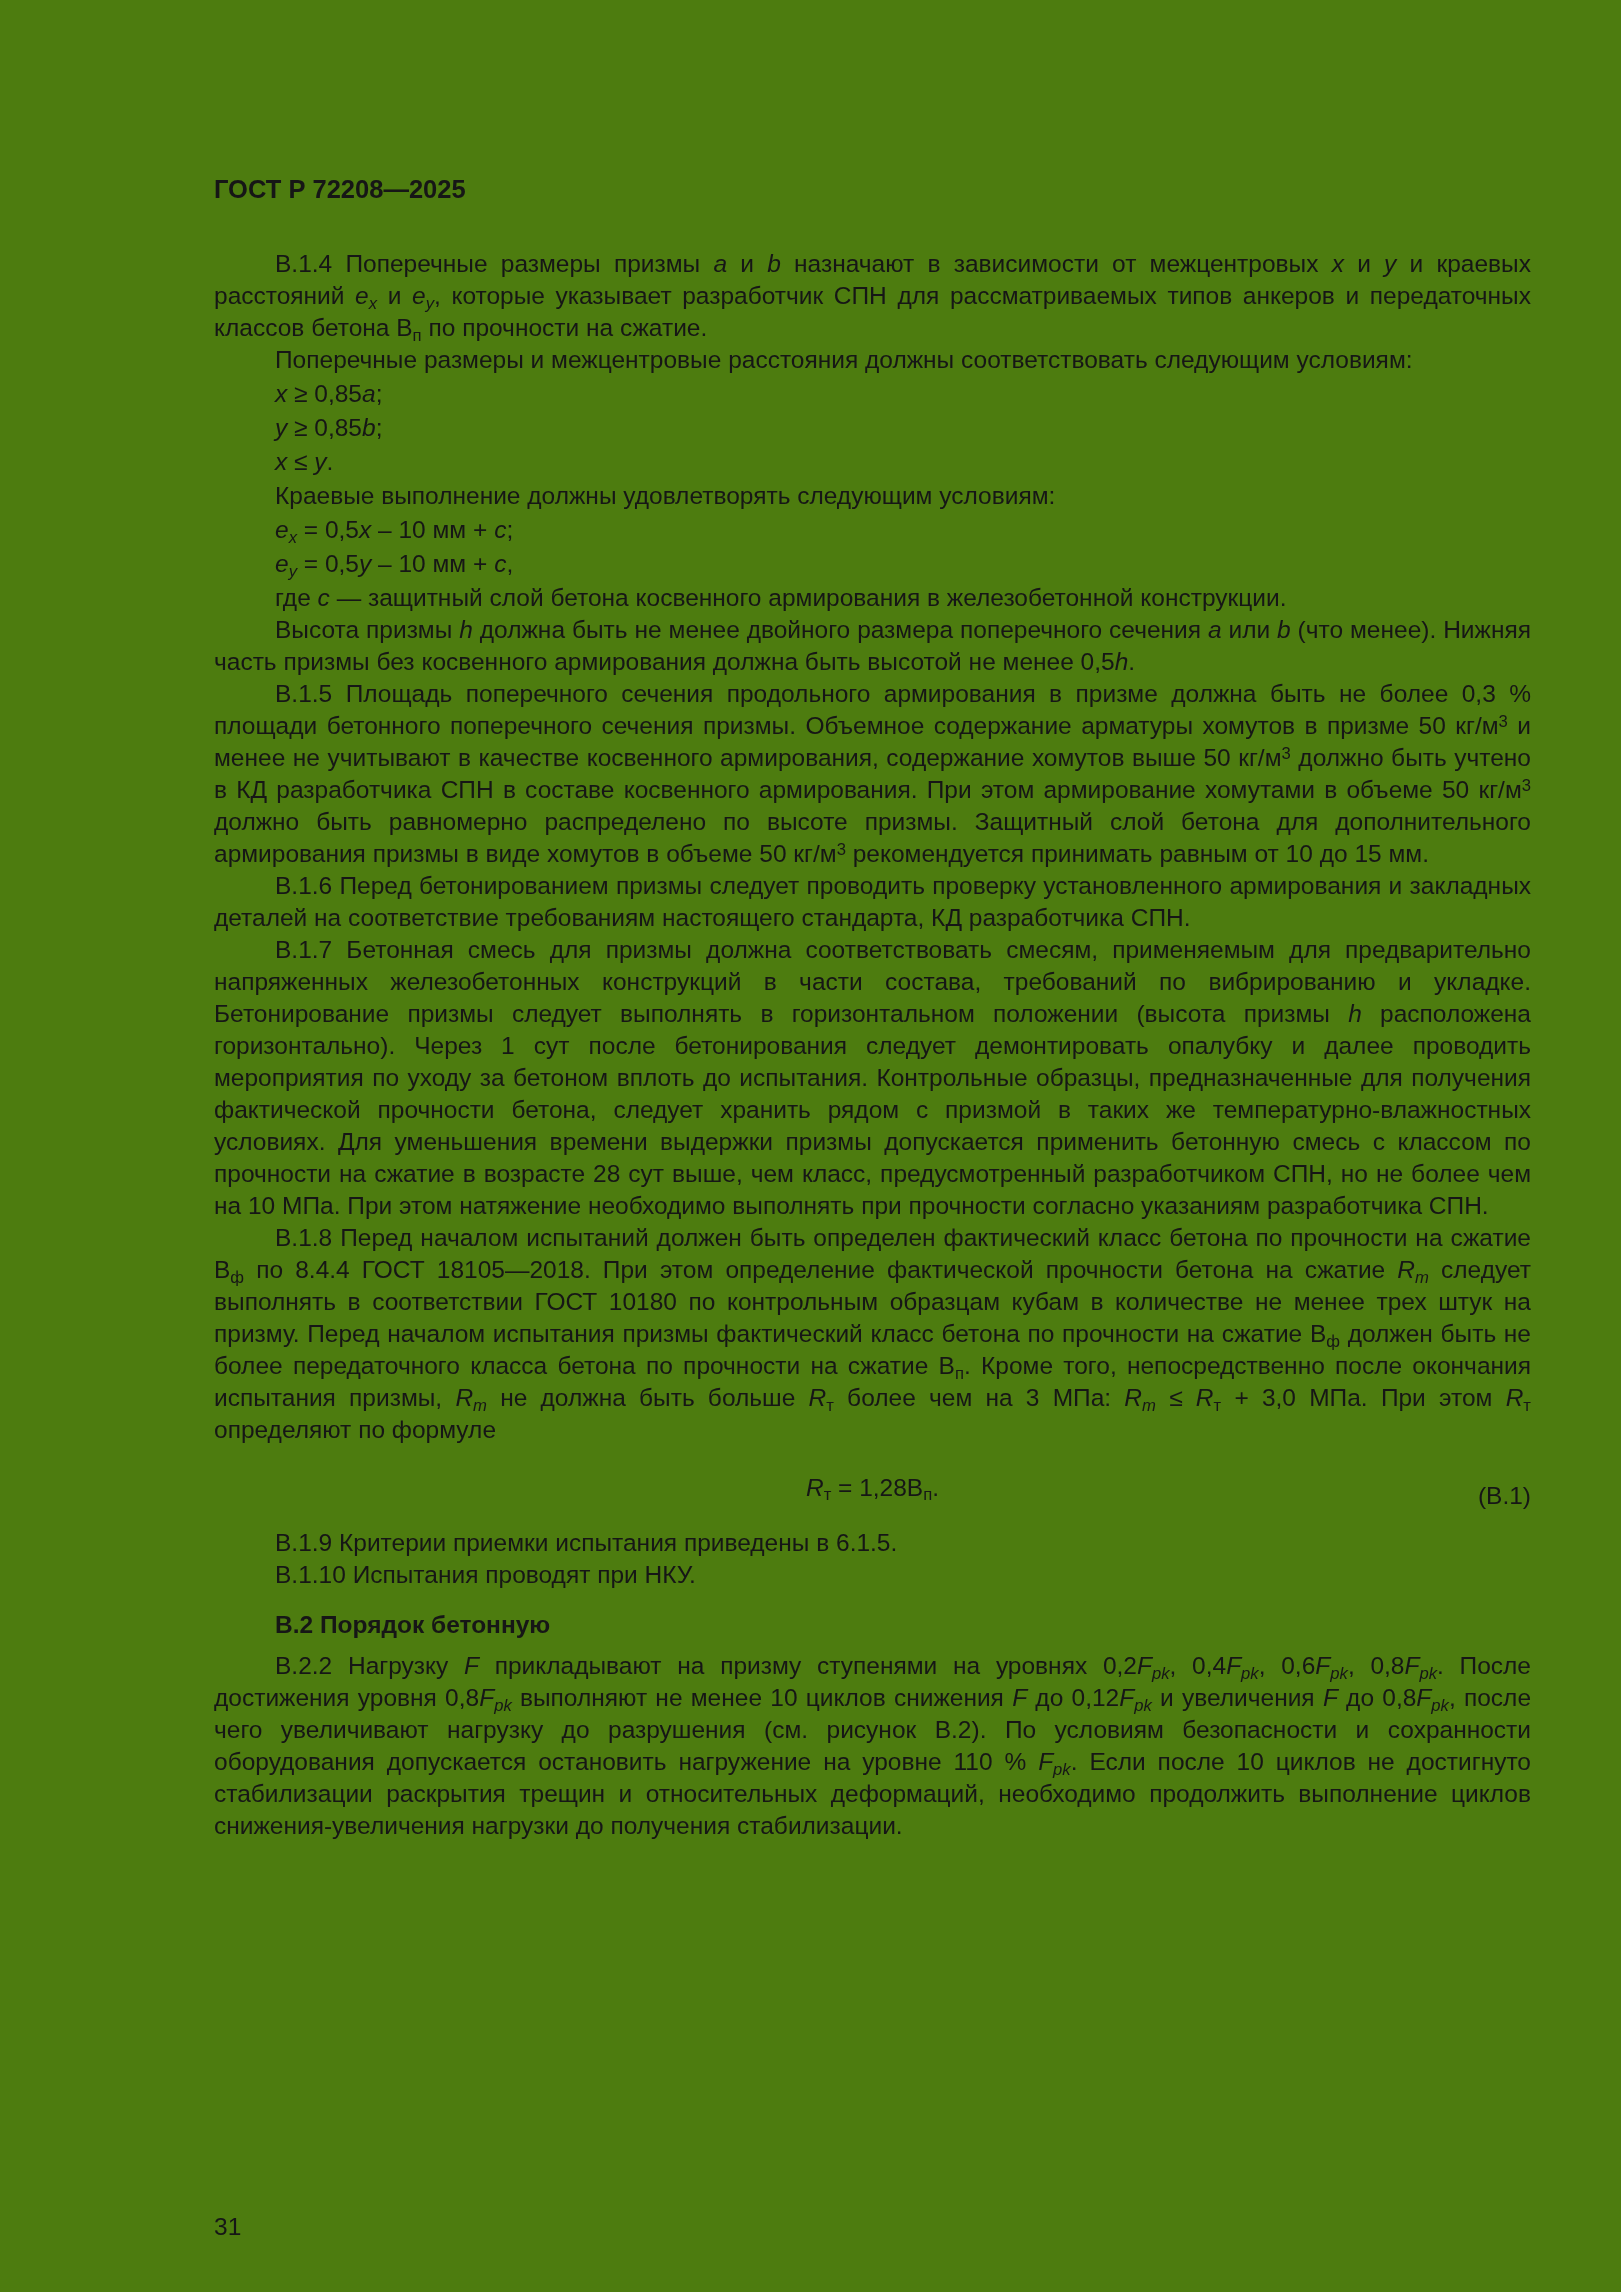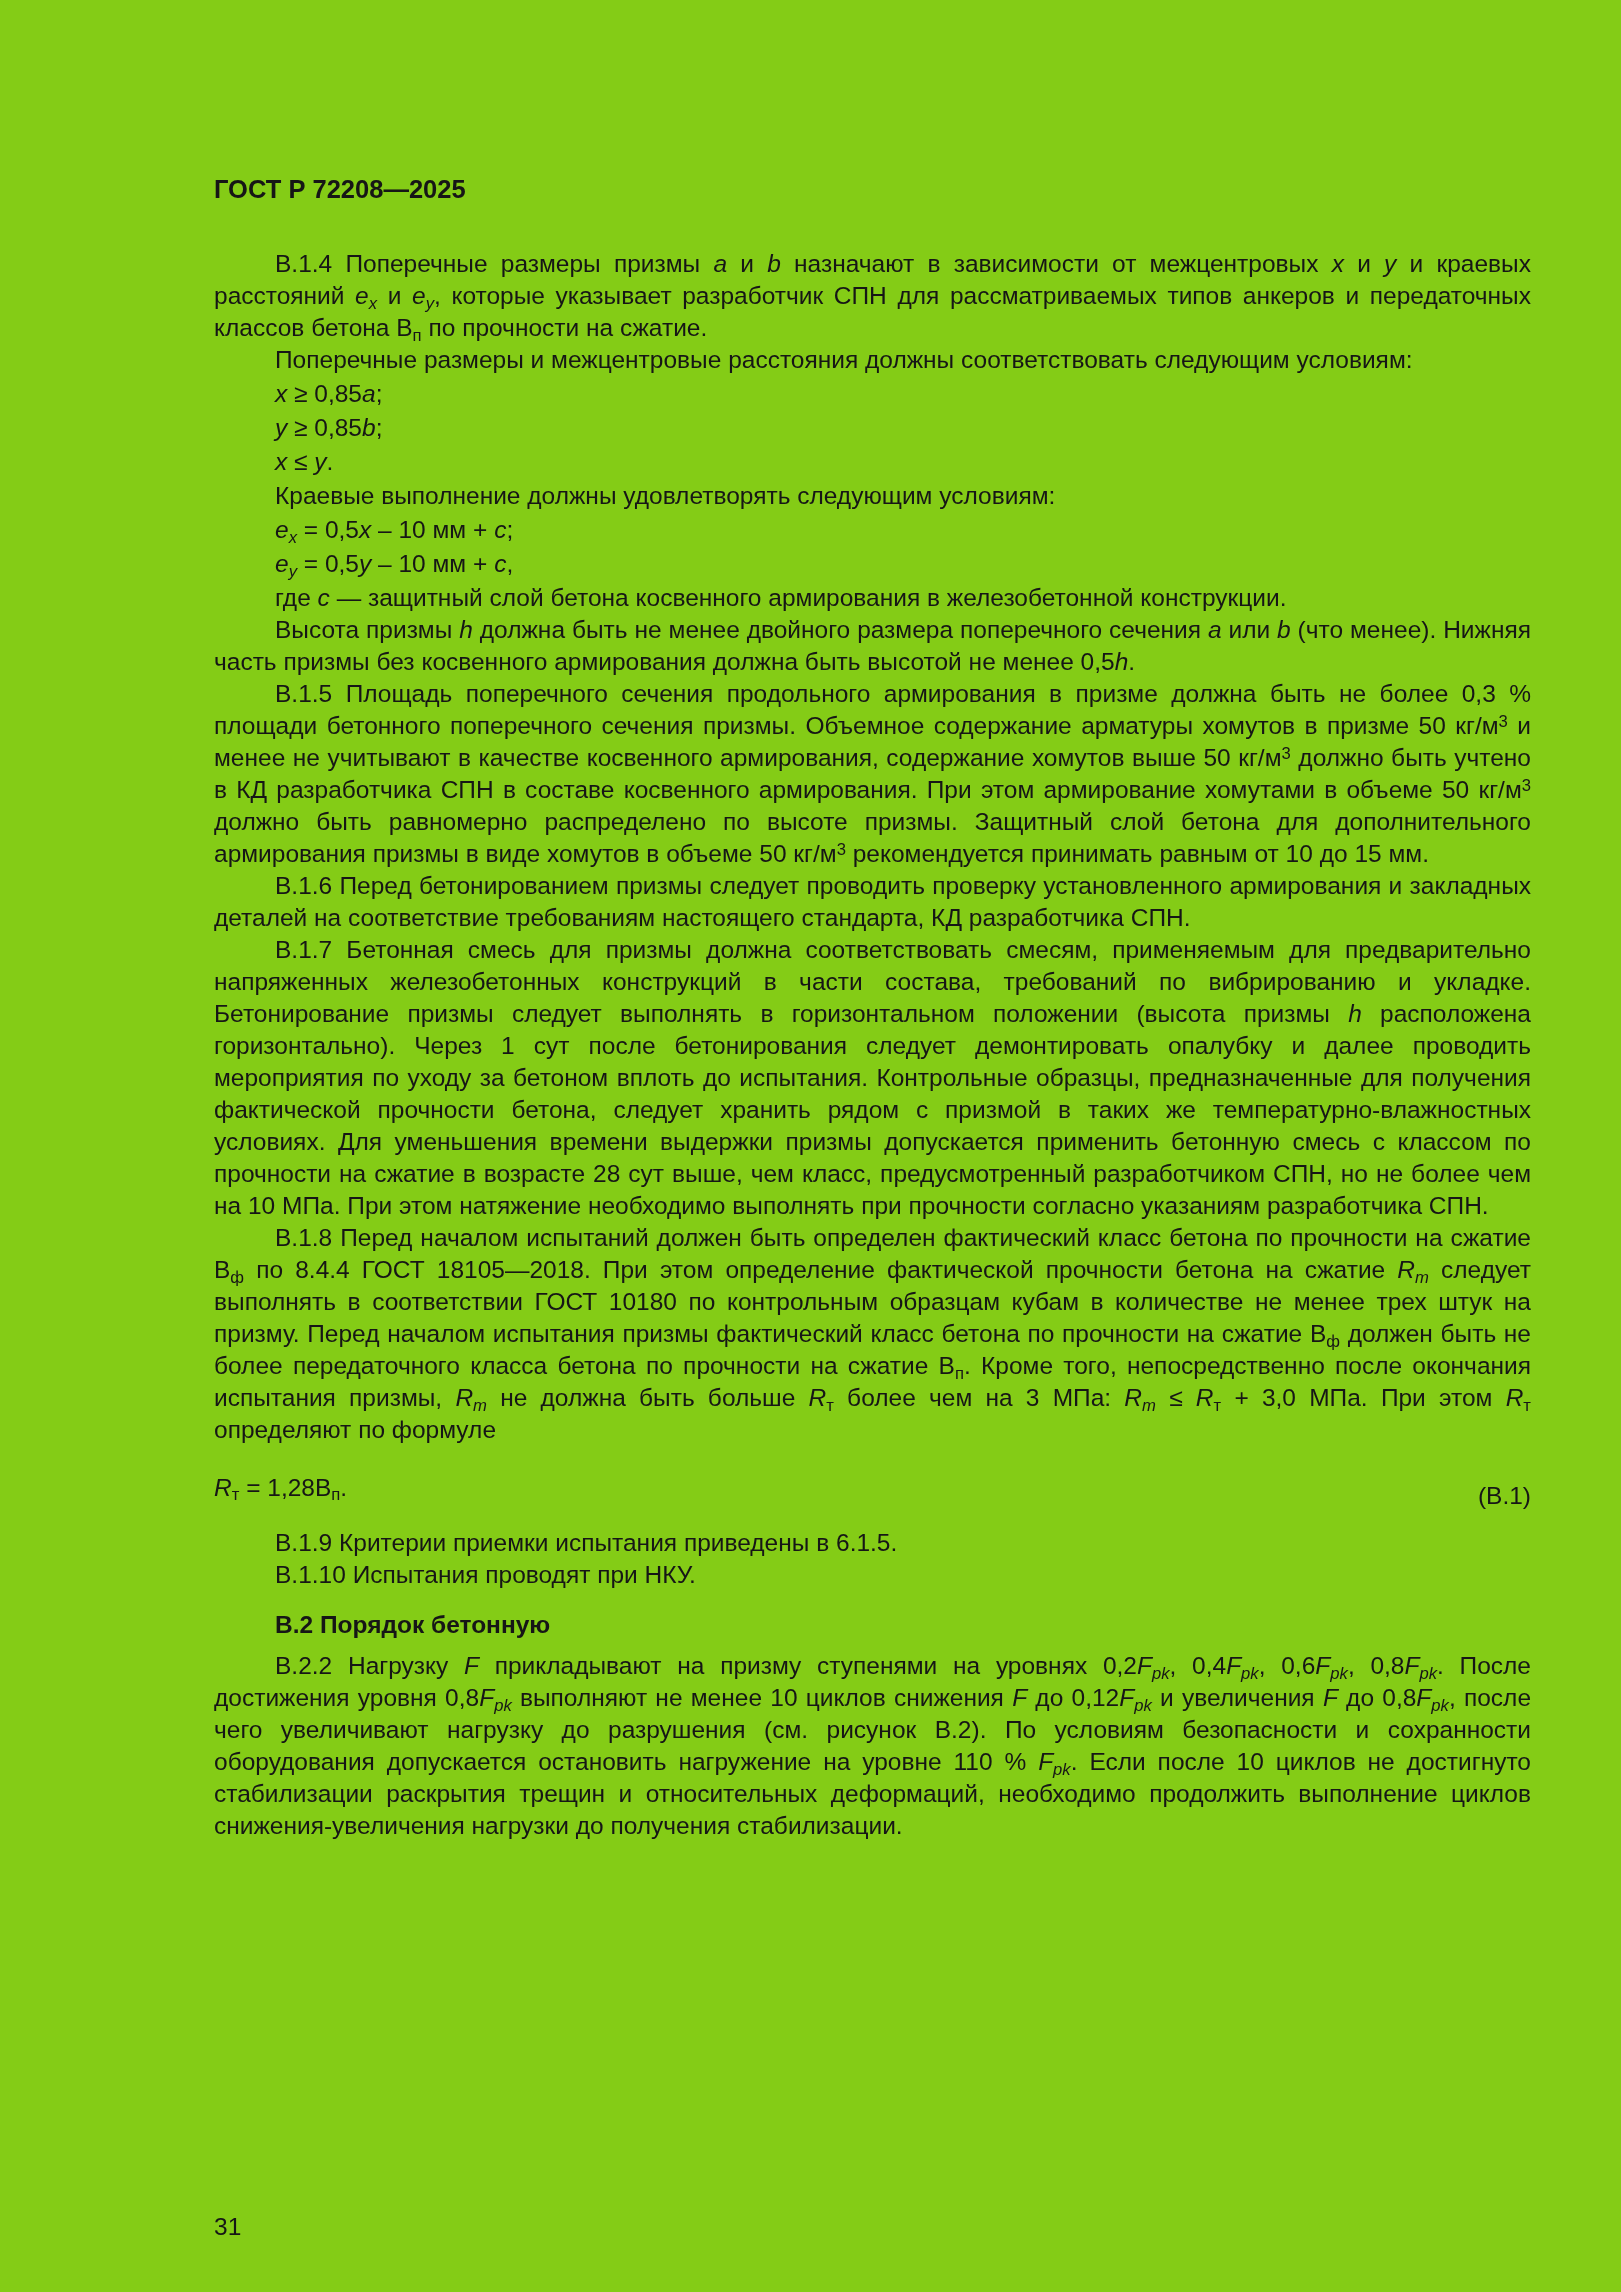--- a/index.html
+++ b/index.html
@@ -1,21 +1,21 @@
 <!DOCTYPE html>
 <html lang="ru"><head>
 <meta charset="utf-8">
 <style>
   * { margin: 0; padding: 0; box-sizing: border-box; }
   html, body { background: #ffffff; }
   .page {
     position: relative;
     width: 1621px;
     height: 2293px;
-    background: #84cc16;
+    background: #4d7c0f;
     font-family: "Liberation Sans", sans-serif;
     font-size: 24.5px;
     line-height: 32px;
     color: #161616;
     overflow: hidden;
   }
   .content {
     position: absolute;
     left: 214px;
     top: 173px;
@@ -34,20 +34,21 @@
     text-indent: 61px;
     margin: 2px 0;
   }
   .heading {
     font-weight: bold;
     text-indent: 61px;
     margin: 17.6px 0 9.8px 0;
   }
   .formula-row {
     position: relative;
+    text-align: center;
     margin: 25.5px 0 23.5px 0;
   }
   .formula-number {
     position: absolute;
     right: 0;
     top: 8px;
   }
   sub {
     font-size: 68%;
     line-height: 0;

